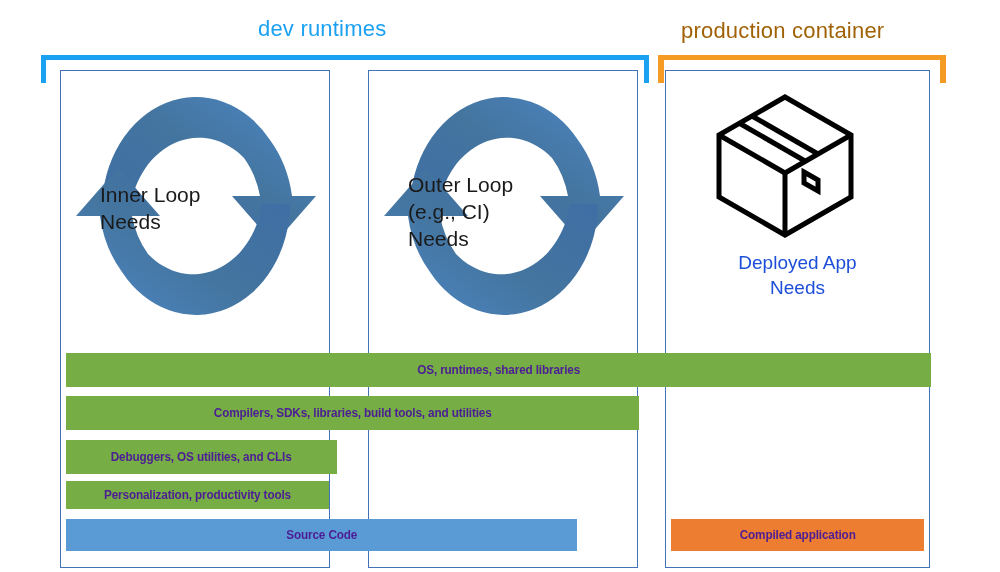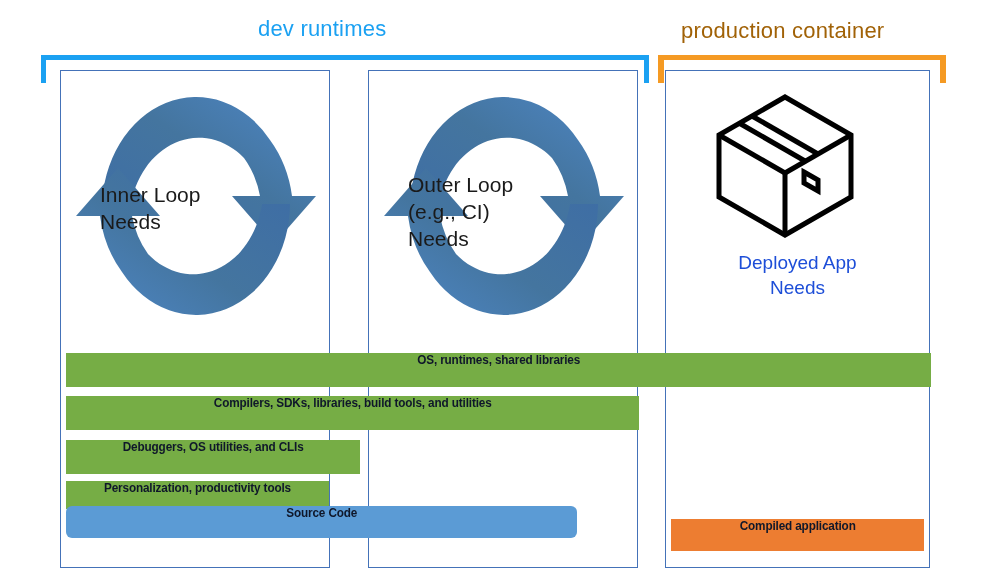--- a/index.html
+++ b/index.html
@@ -63,23 +63,23 @@
     border: 1px solid #4472B8;
     background: transparent;
     box-sizing: border-box;
   }
 
   
   .bar {
     position: absolute;
     box-sizing: border-box;
     display: flex;
-    align-items: flex-start;
+    align-items: center;
     justify-content: center;
-    color: #0f172a;
+    color: #4c1d95;
     font-size: 12.5px;
     font-weight: bold;
     letter-spacing: -0.15px;
     white-space: nowrap;
     font-stretch: condensed;
   }
   .bar.green  { background: #76AD45; }
   .bar.blue   { background: #5B9BD5; }
   .bar.orange { background: #ED7D31; }
   .bar span { transform: scaleX(0.94); transform-origin: center; display:block; }
@@ -222,29 +222,29 @@
 Needs</div>
 
   <div class="bar green" style="left:66px;  top:353px; width:865px; height:34px;">
     <span>OS, runtimes, shared libraries</span>
   </div>
 
   <div class="bar green" style="left:66px;  top:396px; width:573px; height:34px;">
     <span>Compilers, SDKs, libraries, build tools, and utilities</span>
   </div>
 
-  <div class="bar green" style="left:66px;  top:440px; width:294px; height:34px;">
+  <div class="bar green" style="left:66px;  top:440px; width:271px; height:34px;">
     <span>Debuggers, OS utilities, and CLIs</span>
   </div>
 
   <div class="bar green" style="left:66px;  top:481px; width:263px; height:28px;">
     <span>Personalization, productivity tools</span>
   </div>
 
-  <div class="bar blue" style="left:66px;  top:506px; width:511px; height:32px;border-radius:6px;">
+  <div class="bar blue" style="left:66px;  top:519px; width:511px; height:32px;">
     <span>Source Code</span>
   </div>
 
   <div class="bar orange" style="left:671px; top:519px; width:253px; height:32px;">
     <span>Compiled application</span>
   </div>
 
 </div>
 
 </body></html>

